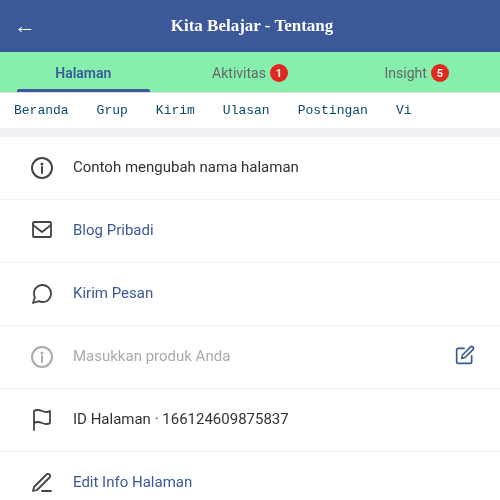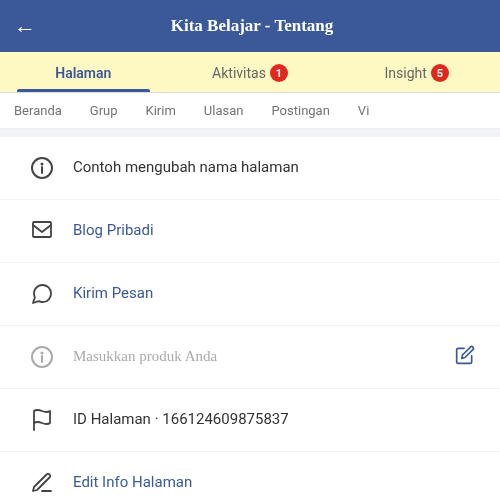--- a/index.html
+++ b/index.html
@@ -35,21 +35,21 @@
       font-weight: 600;
       color: #fff;
       margin-right: 30px;
       font-family: Liberation Serif, serif;
     }
 
     
     .tabs {
       display: flex;
       border-bottom: 1px solid #ddd;
-      background: #fef9c3;
+      background: #86efac;
     }
     .tab {
       flex: 1;
       text-align: center;
       padding: 12px 6px 10px;
       font-size: 14px;
       color: #666;
       cursor: pointer;
       position: relative;
       display: flex;
@@ -89,23 +89,24 @@
       display: flex;
       border-bottom: 1px solid #eee;
       background: #fff;
       overflow-x: auto;
       scrollbar-width: none;
     }
     .subnav::-webkit-scrollbar { display: none; }
     .subnav-item {
       padding: 10px 14px;
       font-size: 13px;
-      color: #737373;
+      color: #0c4a6e;
       white-space: nowrap;
       cursor: pointer;
+      font-family: Liberation Mono, monospace;
     }
 
     
     .divider {
       height: 8px;
       background: #f0f2f5;
     }
 
     
     .list {
@@ -132,21 +133,20 @@
       flex: 1;
       font-size: 15px;
       color: #333;
       line-height: 1.3;
     }
     .list-text.blue {
       color: #3b5998;
     }
     .list-text.muted {
       color: #aaa;
-      font-family: Liberation Serif, serif;
     }
     .list-action {
       color: #3b5998;
       font-size: 20px;
       cursor: pointer;
     }
 
     svg.icon {
       width: 24px;
       height: 24px;

